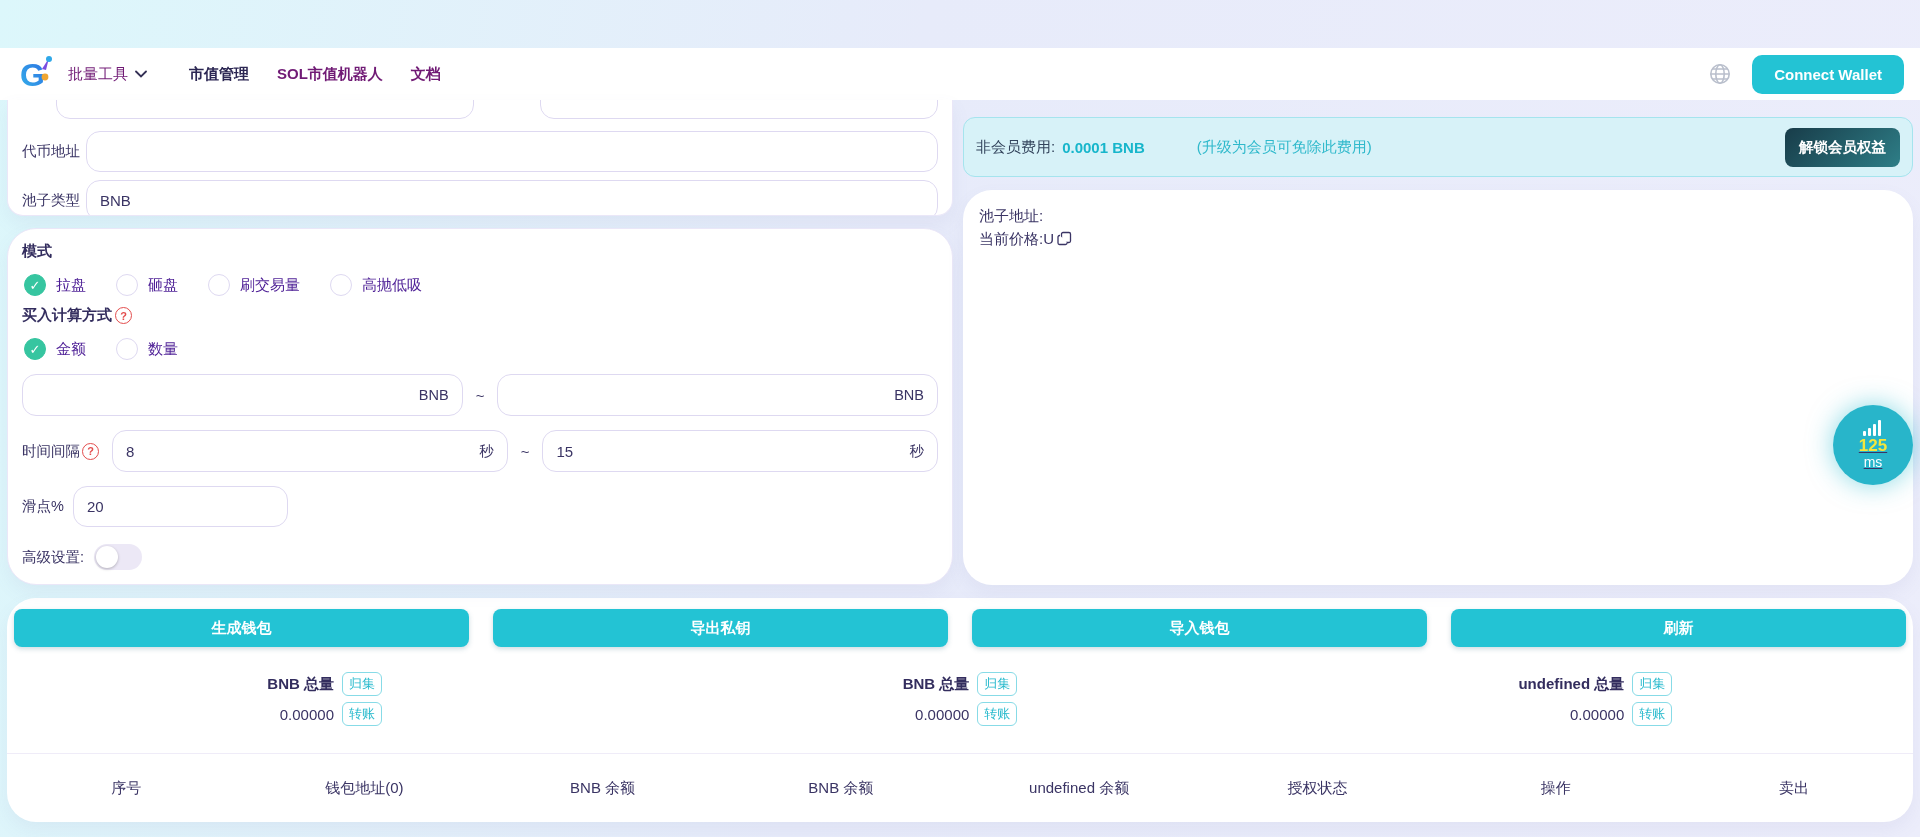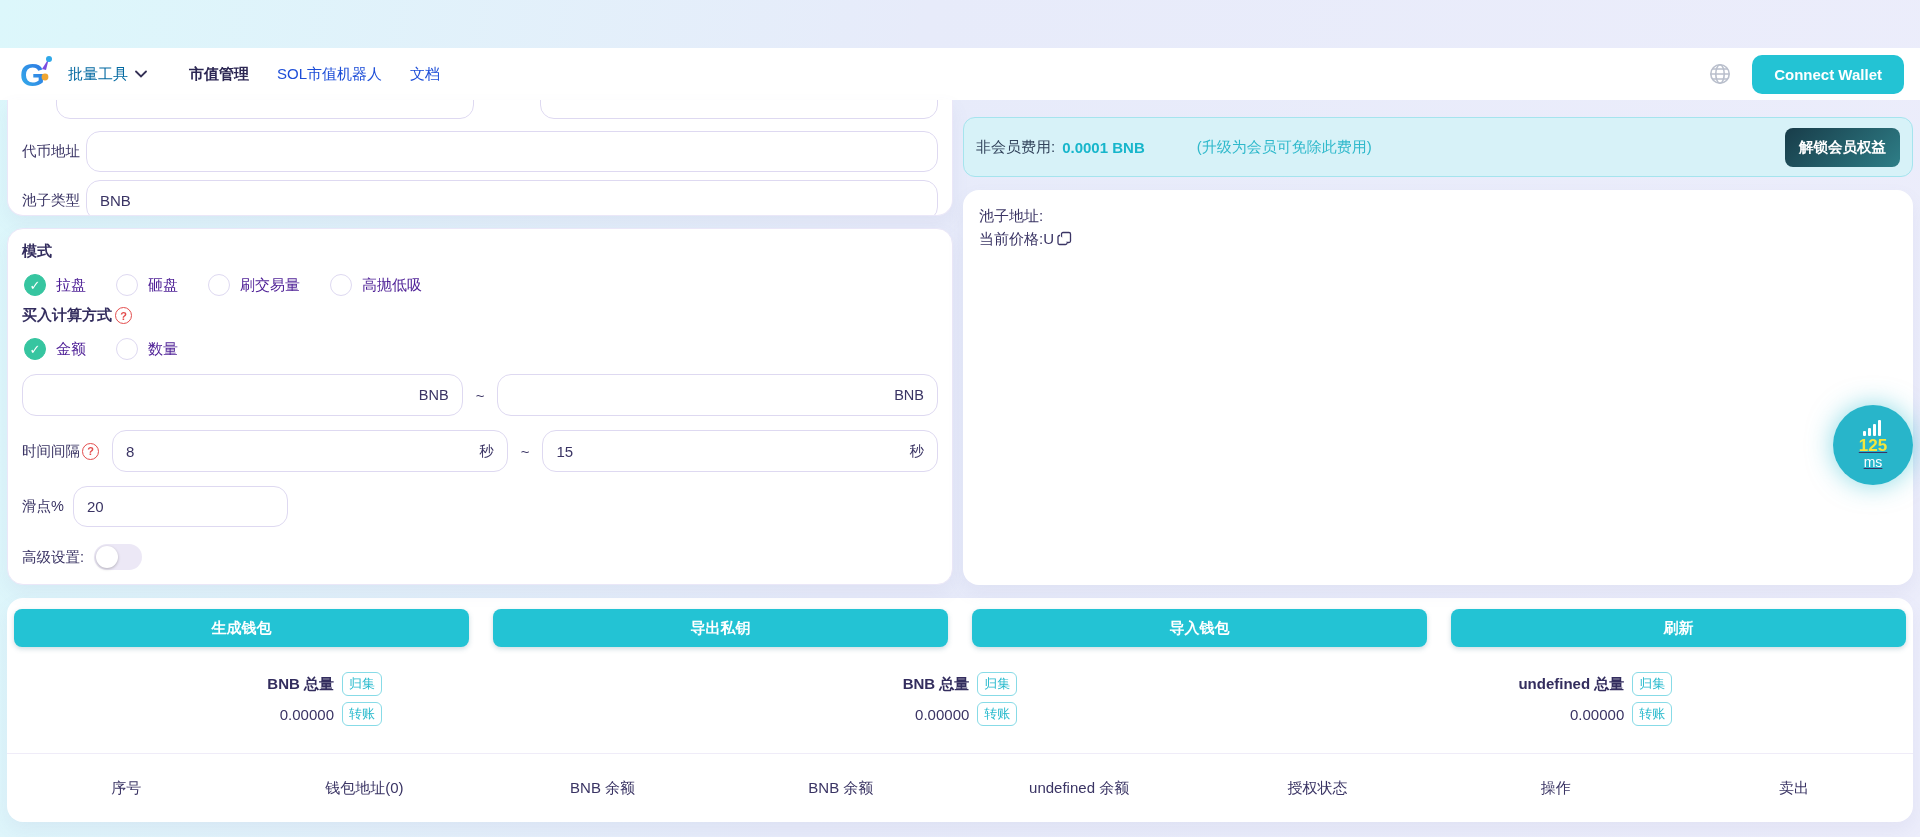--- a/index.html
+++ b/index.html
@@ -10,38 +10,38 @@
     color: #3a3464;
   }
 
   
   .navbar {
     margin-top: 48px; height: 52px; background: #ffffff;
     display: flex; align-items: center; padding: 0 16px;
   }
   .logo { width: 38px; height: 38px; flex: none; }
   .brand { display: flex; align-items: center; gap: 7px; margin-left: 14px;
-    font-size: 15px; color: #0369a1; cursor: pointer; }
+    font-size: 15px; color: #701a75; cursor: pointer; }
   .nav-links { display: flex; gap: 28px; margin-left: 42px; font-size: 15px; }
-  .nav-link { color: #1d4ed8; cursor: pointer; }
+  .nav-link { color: #701a75; cursor: pointer; font-weight: bold; }
   .nav-link.active { font-weight: bold; color: #2c2753; }
   .nav-right { margin-left: auto; display: flex; align-items: center; gap: 20px; }
   .connect-btn {
     background: #23c3d4; color: #fff; font-weight: bold; font-size: 15px;
     border: none; border-radius: 10px; padding: 11px 22px; cursor: pointer;
     font-family: inherit;
   }
 
   
   .main { display: flex; gap: 10px; padding: 0 7px; height: 485px; }
   .left-col { width: 946px; flex: none; display: flex; flex-direction: column; }
   .right-col { flex: 1; display: flex; flex-direction: column; }
 
   .card {
-    background: #fff; border: 1px solid #eae7f8; border-radius: 16px;
+    background: #fff; border: 1px solid #eae7f8; border-radius: 29px;
     box-shadow: 0 8px 18px rgba(110,110,170,.08);
   }
 
   
   .token-card {
     border-top: none; border-radius: 0 0 16px 16px; overflow: hidden;
     height: 140px; padding: 0 14px 12px;
   }
   .clipped-row { display: flex; gap: 66px; margin-left: 34px; }
   .clipped-input { height: 40px; margin-top: -21px; border: 1px solid #ded9f1; border-radius: 14px; background: #fff; }

